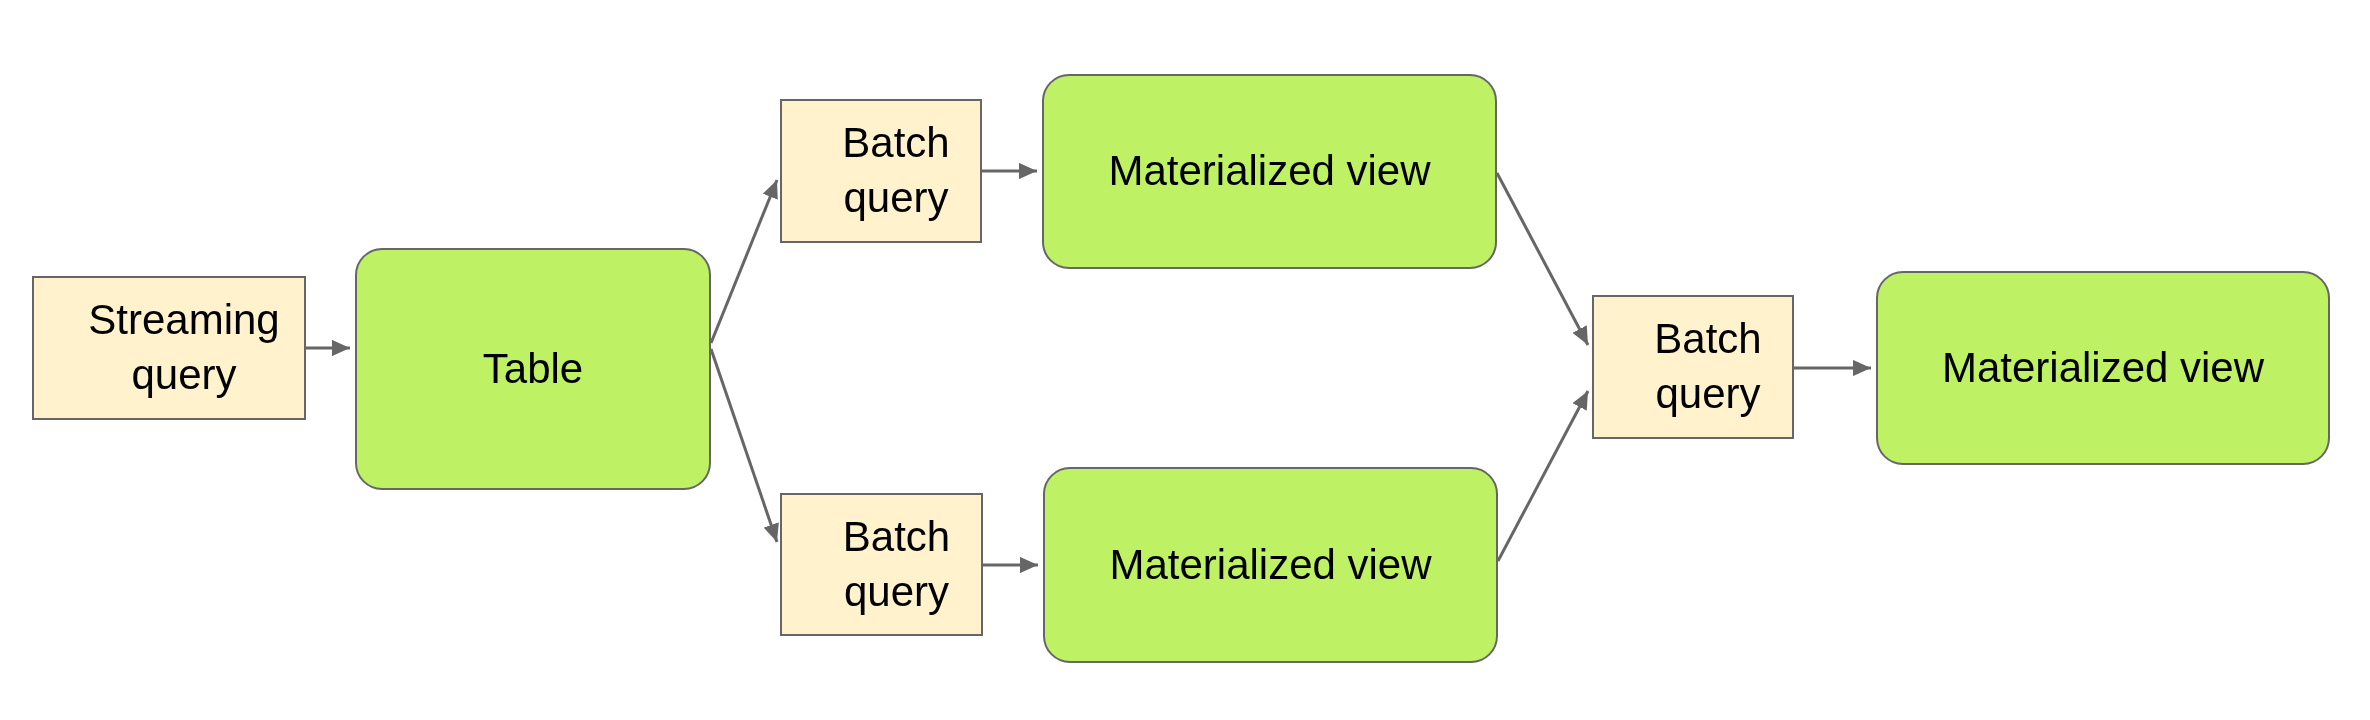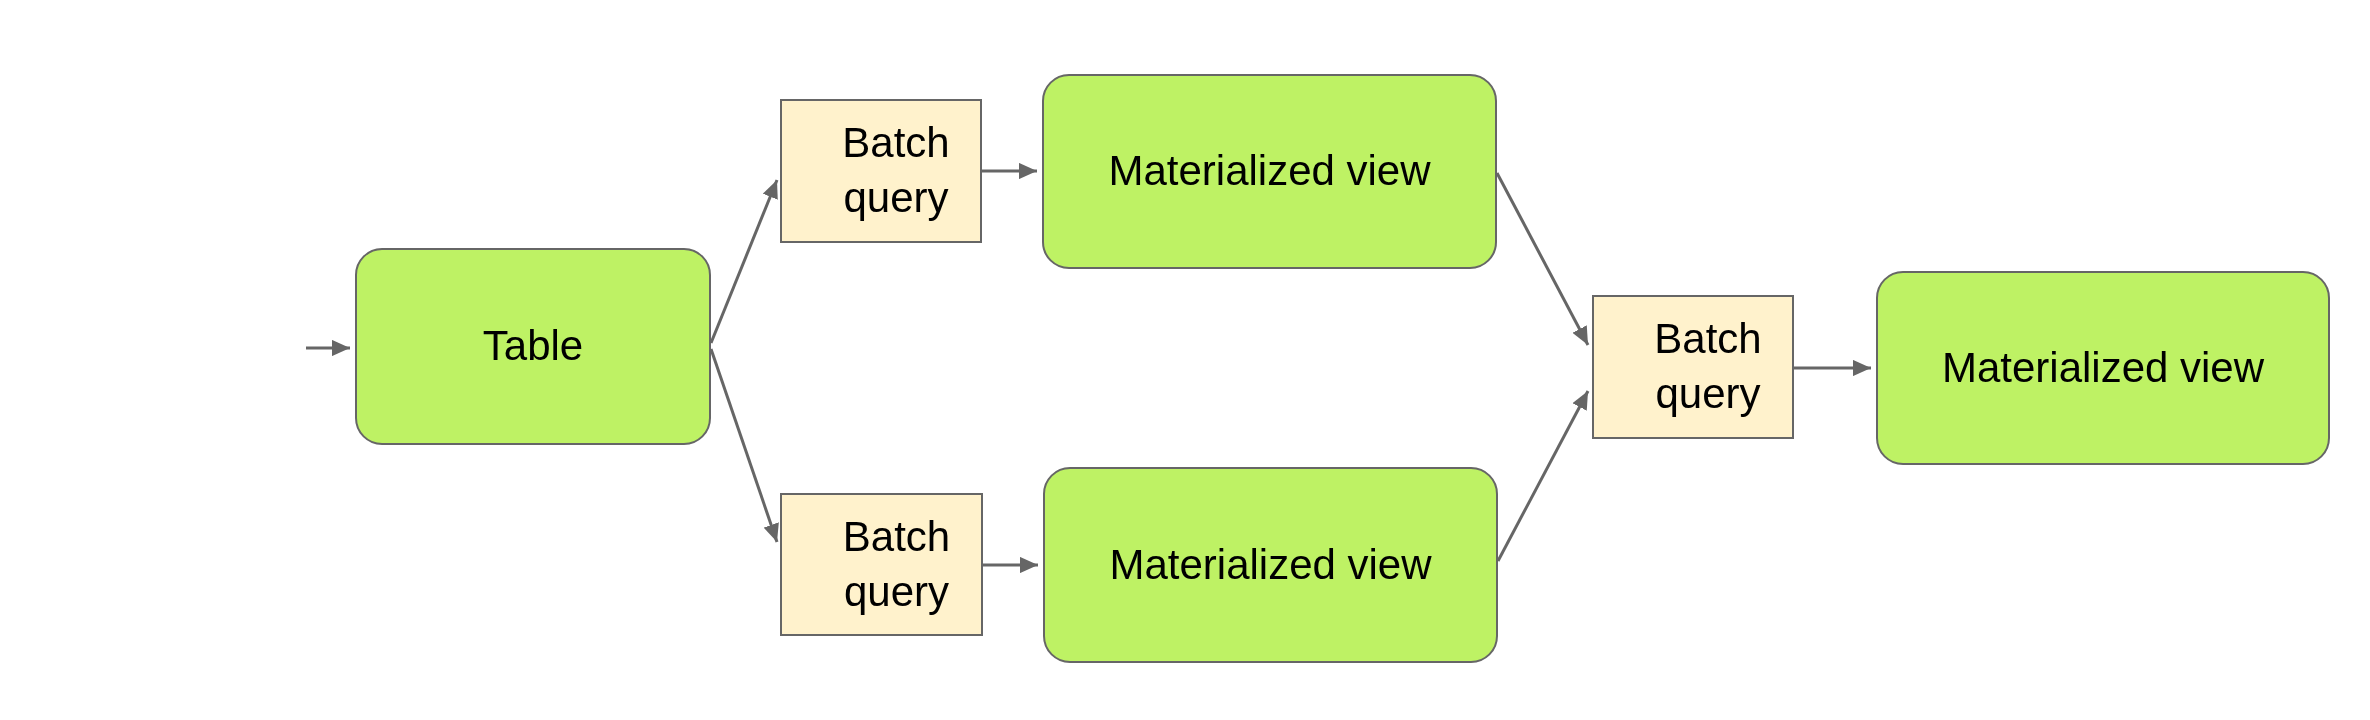--- a/index.html
+++ b/index.html
@@ -41,21 +41,21 @@
     border-radius: 0;
     padding-left: 42px;
   }
   .node-rounded {
     background: #bef264;
     border: 2.5px solid #666666;
     border-radius: 27px;
   }
   
   #n-streaming-query      { left: 32px;   top: 276px; width: 274px; height: 144px; }
-  #n-table                { left: 355px;  top: 248px; width: 356px; height: 197px; }
+  #n-table                { left: 355px;  top: 248px; width: 356px; height: 242px; }
   #n-batch-query-top      { left: 780px;  top: 99px;  width: 202px; height: 144px; }
   #n-mat-view-top         { left: 1042px; top: 74px;  width: 455px; height: 195px; }
   #n-batch-query-bottom   { left: 780px;  top: 493px; width: 203px; height: 143px; }
   #n-mat-view-bottom      { left: 1043px; top: 467px; width: 455px; height: 196px; }
   #n-batch-query-right    { left: 1592px; top: 295px; width: 202px; height: 144px; }
   #n-mat-view-right       { left: 1876px; top: 271px; width: 454px; height: 194px; }
 </style>
 </head>
 <body>
 
@@ -72,20 +72,23 @@
       <path d="M711,343 L777,180" marker-end="url(#ah)"></path>
       <path d="M711,349 L777,542" marker-end="url(#ah)"></path>
       <path d="M982,171 L1037,171" marker-end="url(#ah)"></path>
       <path d="M983,565 L1038,565" marker-end="url(#ah)"></path>
       <path d="M1497,173 L1588,345" marker-end="url(#ah)"></path>
       <path d="M1498,561 L1588,391" marker-end="url(#ah)"></path>
       <path d="M1794,368 L1871,368" marker-end="url(#ah)"></path>
     </g>
   </svg>
 
+  <div id="n-streaming-query" class="node node-rect">
+    <span>Streaming query</span>
+  </div>
 
   <div id="n-table" class="node node-rounded">
     <span>Table</span>
   </div>
 
   <div id="n-batch-query-top" class="node node-rect">
     <span>Batch query</span>
   </div>
 
   <div id="n-mat-view-top" class="node node-rounded">

